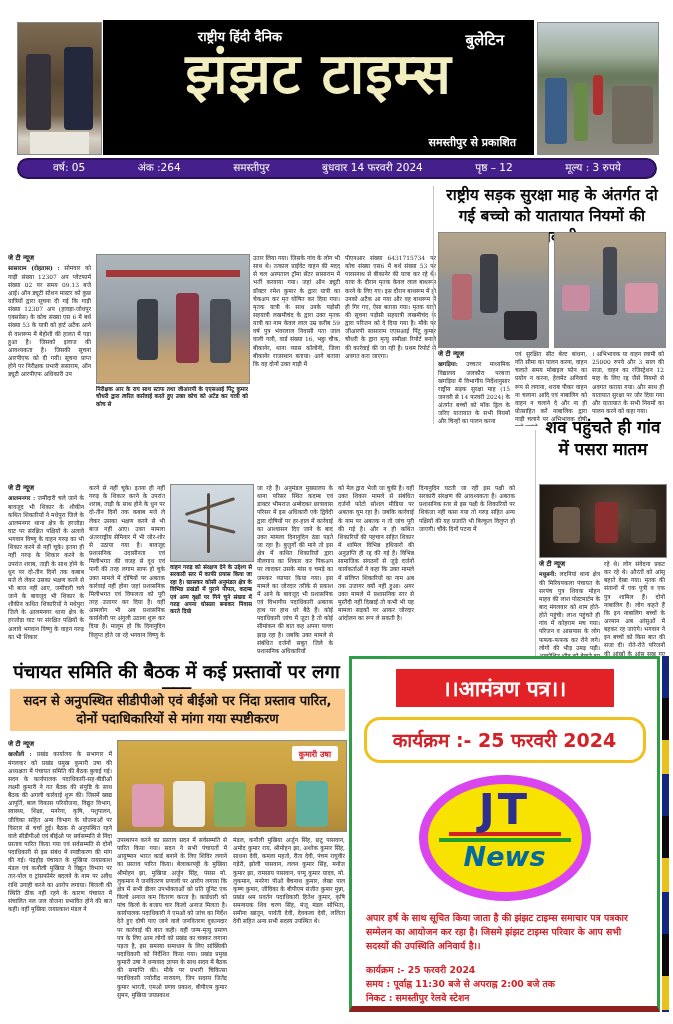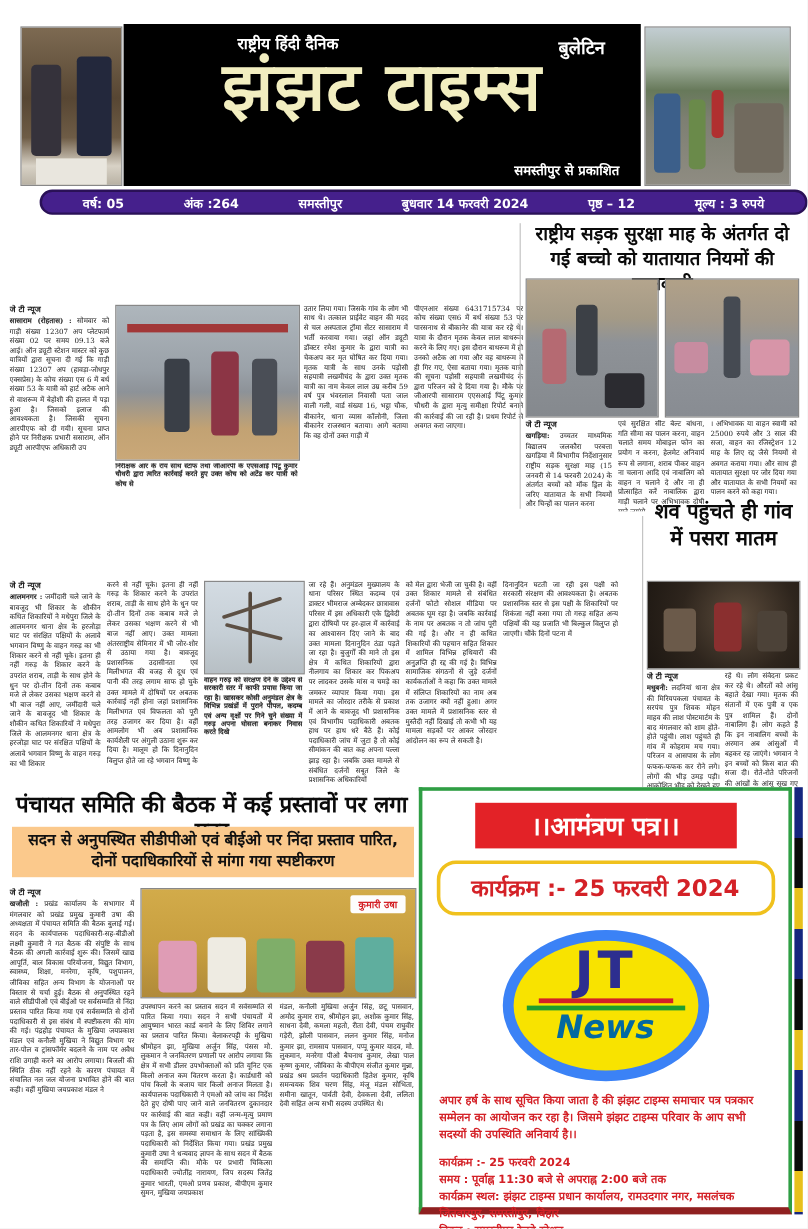--- a/index.html
+++ b/index.html
@@ -10,40 +10,40 @@
   .mast-center{background:#000;color:#fff;}
   .mast-tagline{position:absolute;left:22%;top:7px;font-size:13px;font-weight:700;color:#fff;}
   .mast-bulletin{position:absolute;right:30px;top:9px;font-size:15px;font-weight:700;color:#fff;}
   .mast-title{position:absolute;left:0;right:0;top:26px;text-align:center;font-size:56px;line-height:1.0;
               font-weight:800;color:#f2eec0;letter-spacing:1px;font-family:"DejaVu Sans",sans-serif;}
   .mast-sub{position:absolute;right:18px;bottom:6px;font-size:11px;font-weight:700;color:#fff;}
   .photo{overflow:hidden;border:1px solid #888;}
   .fig{position:absolute;border-radius:4px;}
   
   .infobar{background:#45208c;border:2px solid #2a1157;border-radius:12px;color:#fff;
-           display:flex;align-items:center;justify-content:space-between;
-           padding:0 34px;font-size:10.5px;font-weight:700;box-sizing:border-box;margin-left:16px;}
+           display:flex;align-items:flex-start;justify-content:space-between;
+           padding:0 34px;font-size:10.5px;font-weight:400;box-sizing:border-box;}
   
   .hl{font-weight:800;text-align:center;line-height:1.15;color:#0a0a0a;}
   .subhl{background:#fbc98c;font-weight:800;text-align:center;color:#111;}
   
   .col{font-family:"DejaVu Serif",serif;font-size:5.9px;line-height:1.38;text-align:justify;
        overflow:hidden;color:#1c1c1c;}
   .byline{font-weight:700;font-size:6.8px;font-family:"DejaVu Sans",sans-serif;margin-bottom:1px;}
   .dl{font-weight:700;}
   .cap{font-family:"DejaVu Sans",sans-serif;font-size:5.7px;line-height:1.3;font-weight:700;
        text-align:justify;overflow:hidden;color:#222;margin-top:2px;}
   .vr{background:#c4c4c4;width:1px;}
   
   .invite{border:3px solid #2f9e44;border-bottom:6px solid #8f2020;background:#fff;box-sizing:border-box;}
   .inv-title{width:218px;margin:10px auto 0;background:#e32227;color:#fff;text-align:center;
              font-size:21px;font-weight:800;padding:5px 0;}
   .inv-prog{width:276px;margin:10px auto 0;border:3px solid #f0c11d;border-radius:16px;color:#d42127;
             text-align:center;font-size:19px;font-weight:800;padding:7px 0;}
-  .inv-logo{width:172px;height:126px;margin:12px auto 0;background:#f8e300;border:9px solid #3b82f6;
+  .inv-logo{width:172px;height:126px;margin:12px auto 0;background:#f8e300;border:9px solid #d946ef;
             border-radius:50%;text-align:center;box-sizing:border-box;}
   .inv-logo .jt{font-size:43px;font-weight:800;color:#2d2e8f;letter-spacing:3px;line-height:1.0;margin-top:4px;}
   .inv-logo .bar-r{width:112px;height:4px;background:#d42127;margin:1px auto 0;}
   .inv-logo .bar-g{width:132px;height:4px;background:#1f9d2f;margin:2px auto 0;}
   .inv-logo .news{font-size:27px;font-weight:800;font-style:italic;color:#0369a1;line-height:1.1;}
   .inv-body{margin:10px 14px 0;color:#d42127;font-size:9.3px;font-weight:700;line-height:1.5;text-align:left;}
   .inv-detail{margin:0 14px;color:#d42127;font-size:9.3px;font-weight:700;line-height:1.5;}
   .inv-detail.first{margin-top:10px;}
   .stripe{background:repeating-linear-gradient(180deg,#15267e 0 42px,#0b0b0b 42px 84px,#e8c11c 84px 118px);}
   .banner{position:absolute;top:5px;right:8px;background:#fdfdfd;color:#d42127;font-size:8px;
@@ -196,18 +196,17 @@
     <div class="inv-prog">कार्यक्रम :- 25 फरवरी 2024</div>
     <div class="inv-logo">
       <div class="jt">JT</div>
       <div class="bar-r"></div>
       <div class="bar-g"></div>
       <div class="news">News</div>
     </div>
     <div class="inv-body">अपार हर्ष के साथ सूचित किया जाता है की झंझट टाइम्स समाचार पत्र पत्रकार सम्मेलन का आयोजन कर रहा है। जिसमे झंझट टाइम्स परिवार के आप सभी सदस्यों की उपस्थिति अनिवार्य है।।</div>
     <div class="inv-detail first">कार्यक्रम :- 25 फरवरी 2024</div>
     <div class="inv-detail">समय : पूर्वाह्न 11:30 बजे से अपराह्न 2:00 बजे तक</div>
-    <div class="inv-detail">कार्यक्रम स्थल: झंझट टाइम्स प्रधान कार्यालय, रामउदगार नगर, मसलंचक जितवारपुर, समस्तीपुर, बिहार</div>
     <div class="inv-detail">निकट : समस्तीपुर रेलवे स्टेशन</div>
   </div>
   <div class="abs stripe" style="left:662px;top:656px;width:7px;height:356px;"></div>
 
 </div>
 
 </body></html>

